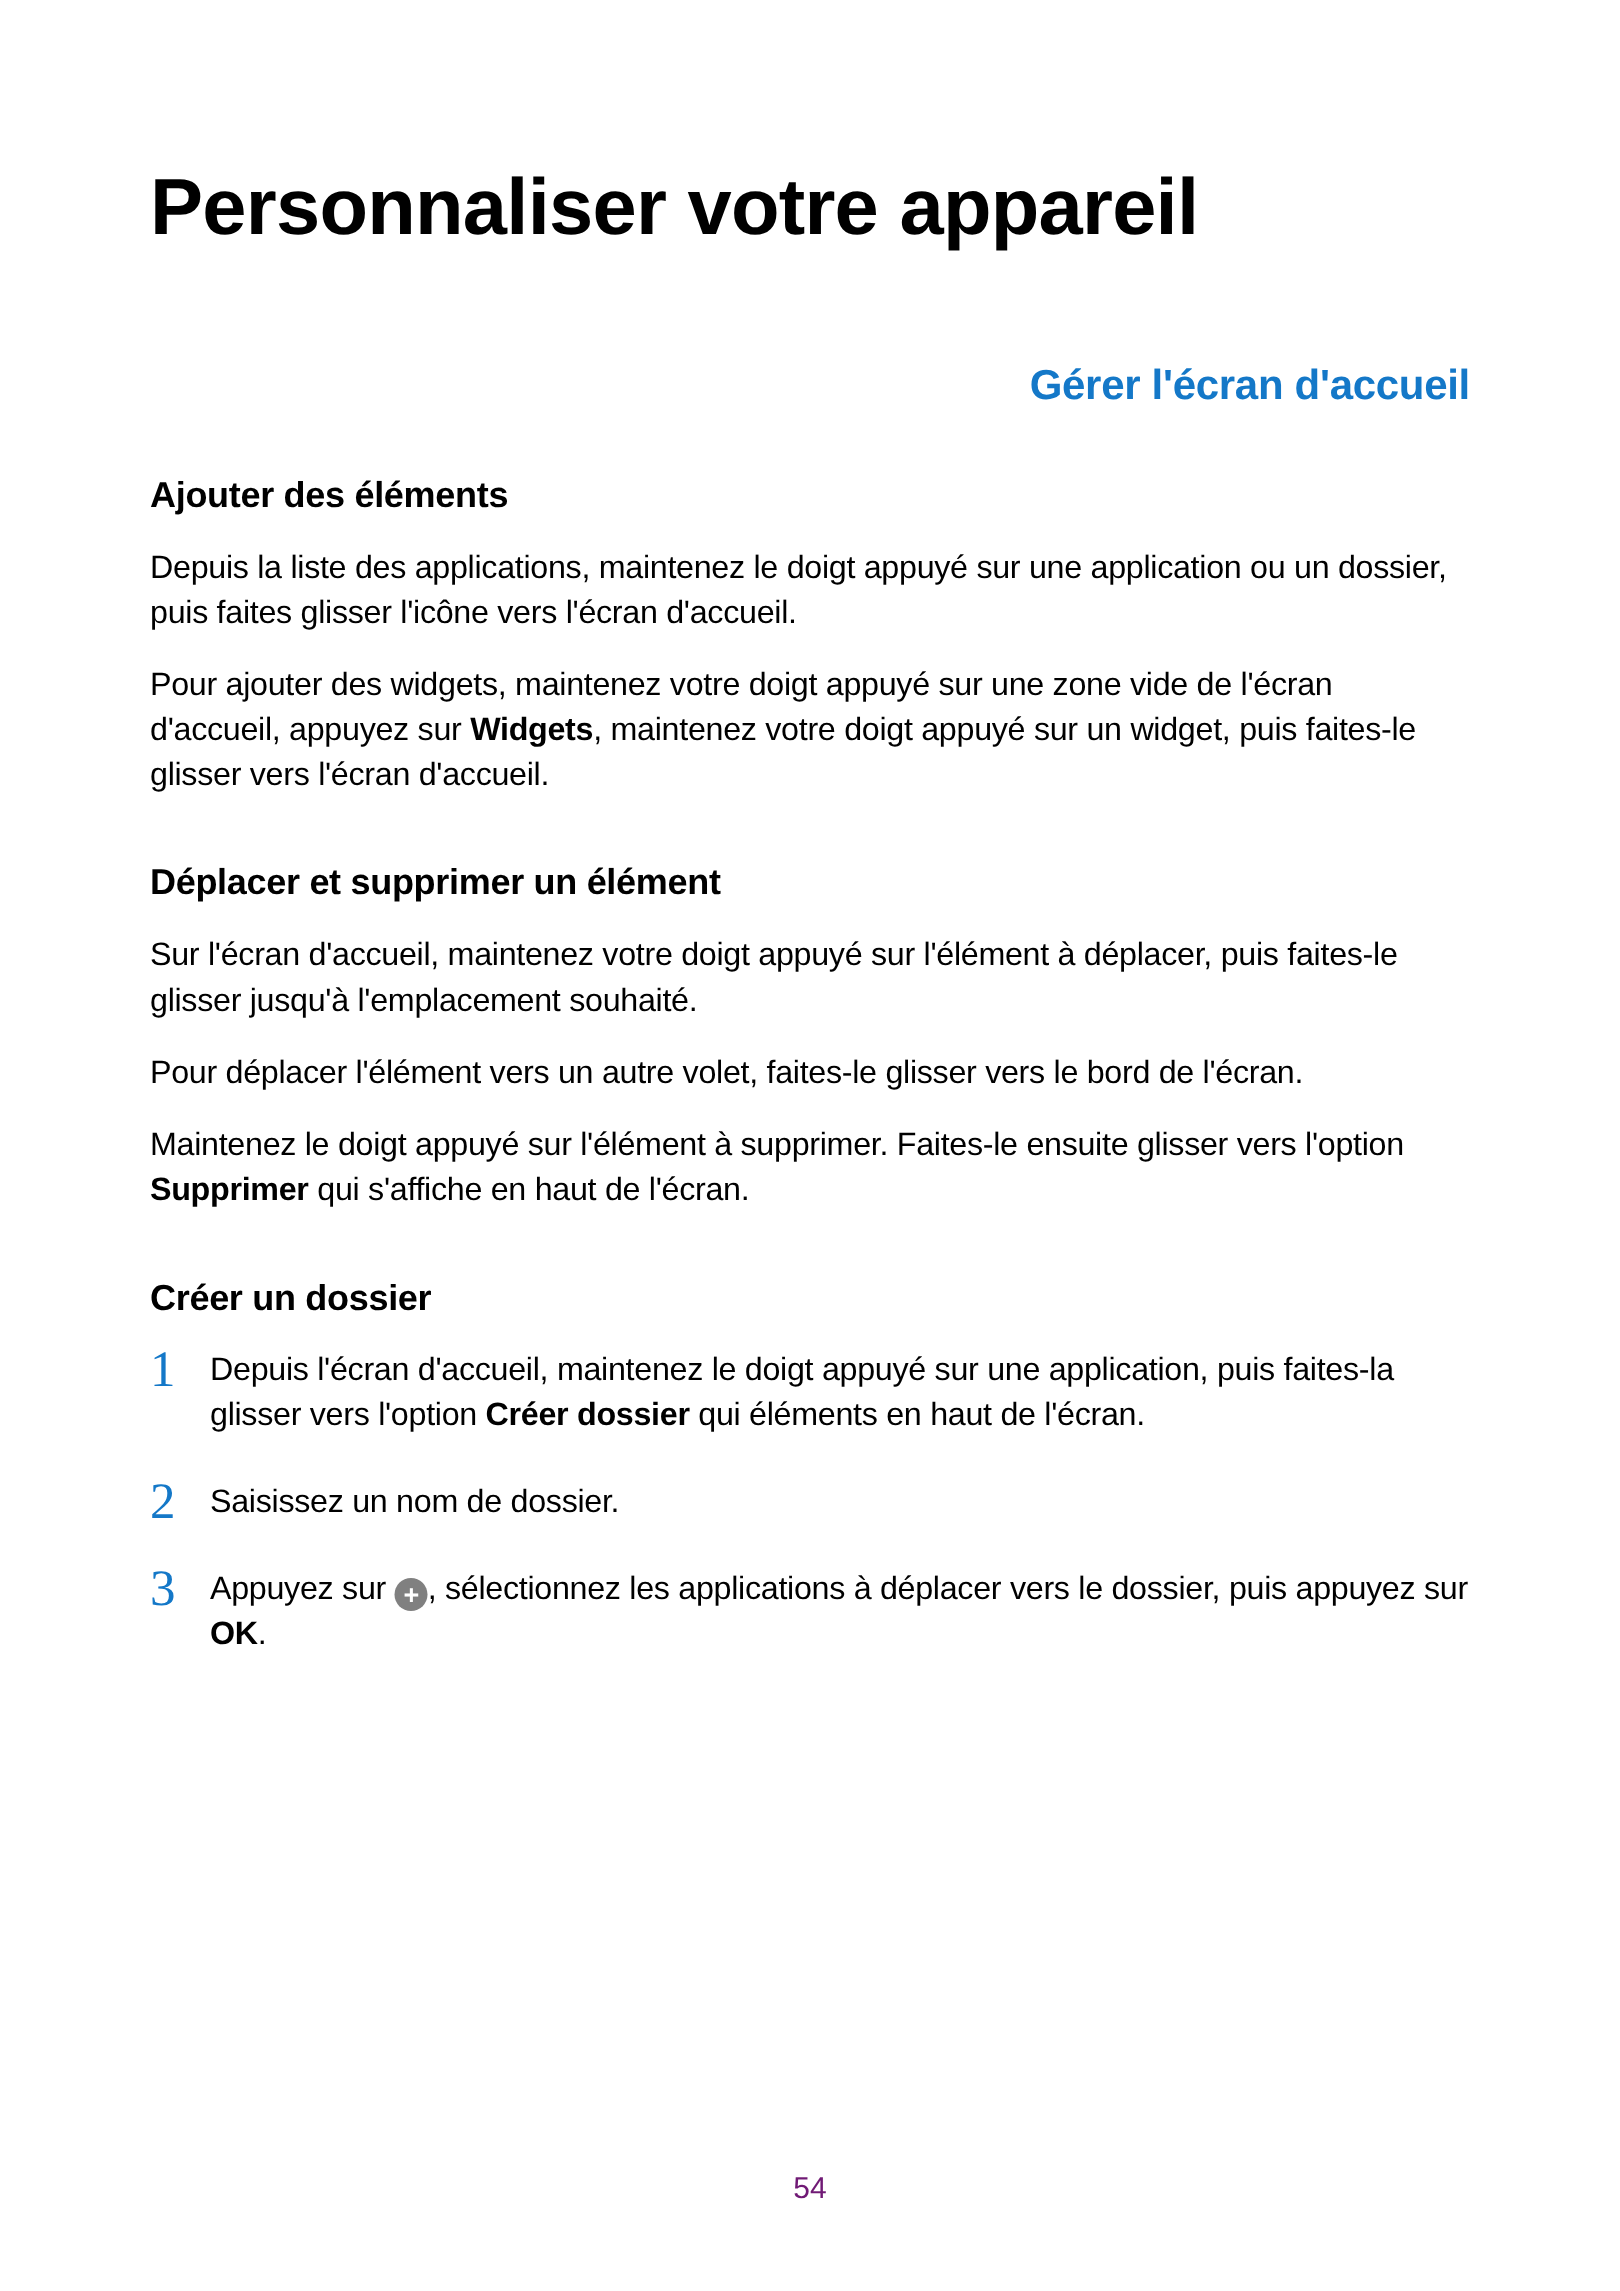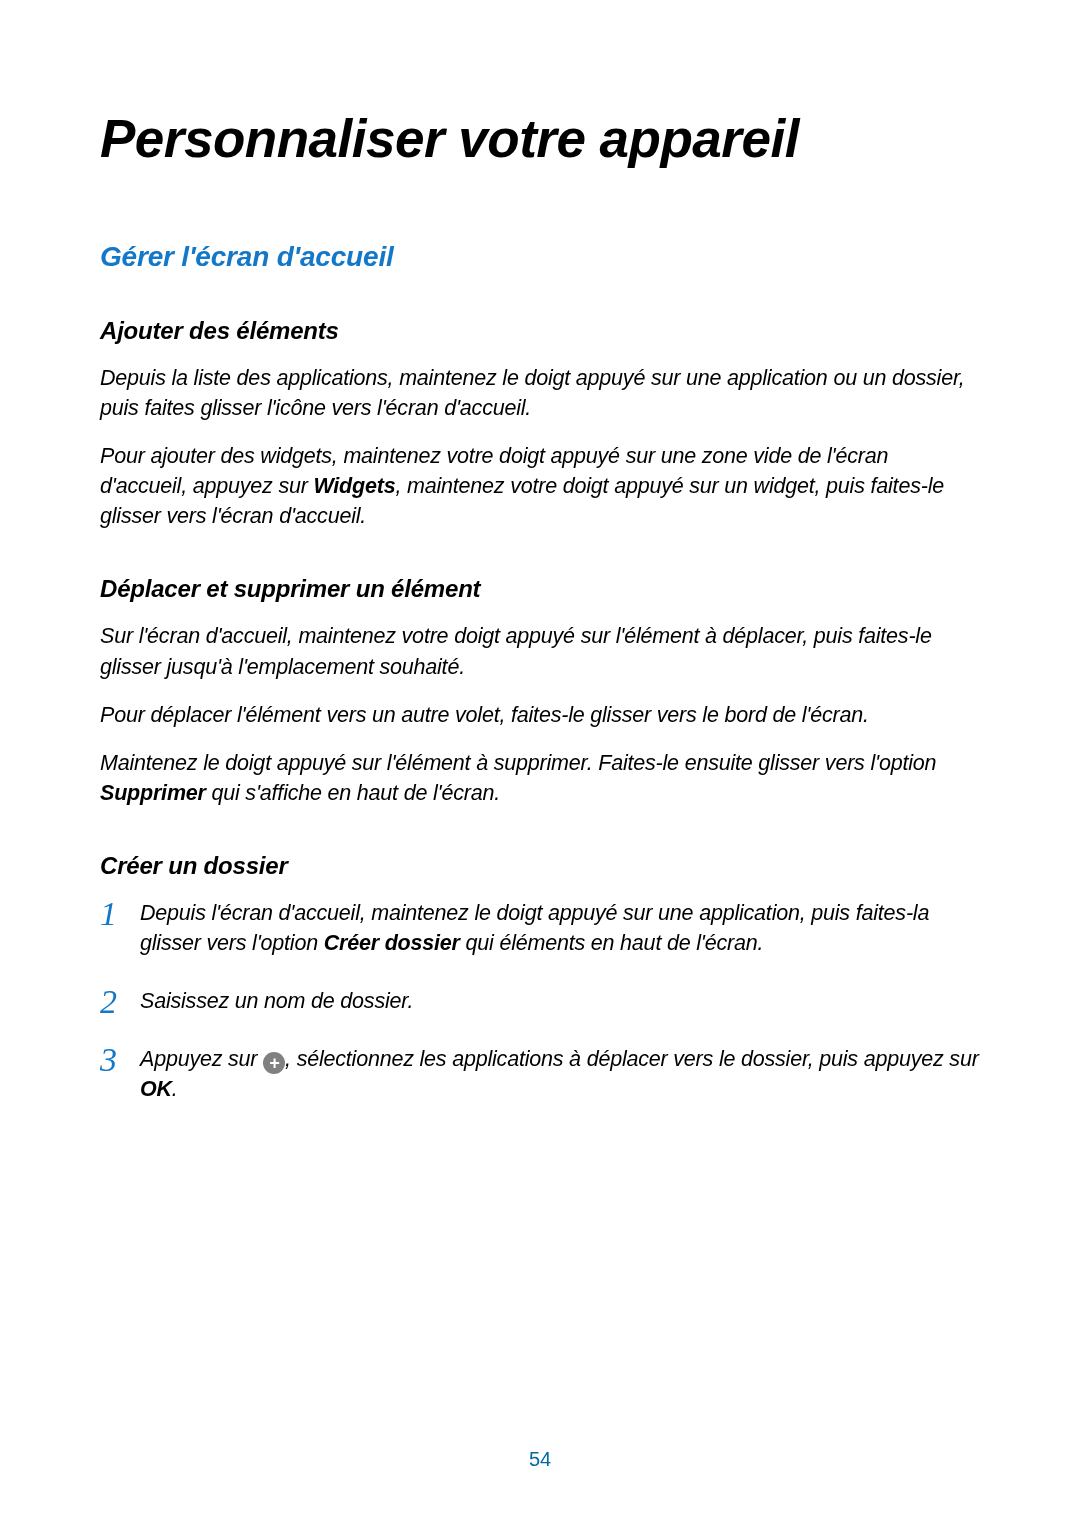--- a/index.html
+++ b/index.html
@@ -6,41 +6,41 @@
   body {
     width: 1080px;
     height: 1527px;
     background: #fff;
     font-family: "Segoe UI", "Helvetica Neue", Arial, sans-serif;
     color: #000;
     position: relative;
   }
   .page {
     padding: 108px 100px 0 100px;
-    font-style: italic;
   }
   h1 {
     font-size: 53px;
     font-weight: 700;
     margin-bottom: 72px;
     letter-spacing: -0.5px;
   }
   h2 {
     font-size: 35px;
     font-weight: 700;
     color: #1478c8;
     margin-bottom: 45px;
     letter-spacing: -0.3px;
   }
   h3 {
     font-size: 28px;
     font-weight: 700;
     color: #1478c8;
     margin-bottom: 35px;
     letter-spacing: -0.2px;
+    text-align: right;
   }
   h4 {
     font-size: 24px;
     font-weight: 700;
     color: #000;
     margin-bottom: 18px;
     letter-spacing: -0.2px;
     margin-top: 44px;
   }
   p {
@@ -89,21 +89,21 @@
     vertical-align: -3px;
     line-height: 1;
   }
   .page-number {
     position: absolute;
     bottom: 56px;
     left: 0;
     right: 0;
     text-align: center;
     font-size: 20px;
-    color: #0369a1;
+    color: #701a75;
   }
 </style>
 </head>
 <body>
 
 <div class="page">
 
   <h1>Personnaliser votre appareil</h1>
 
 

